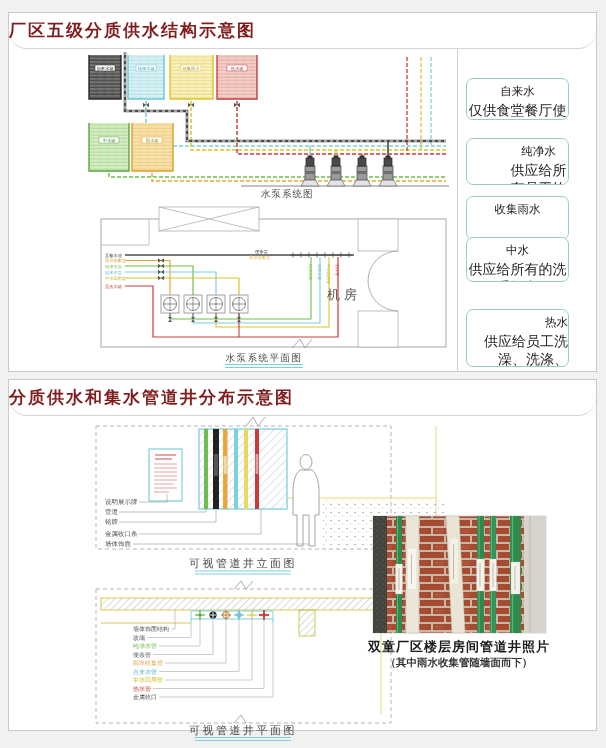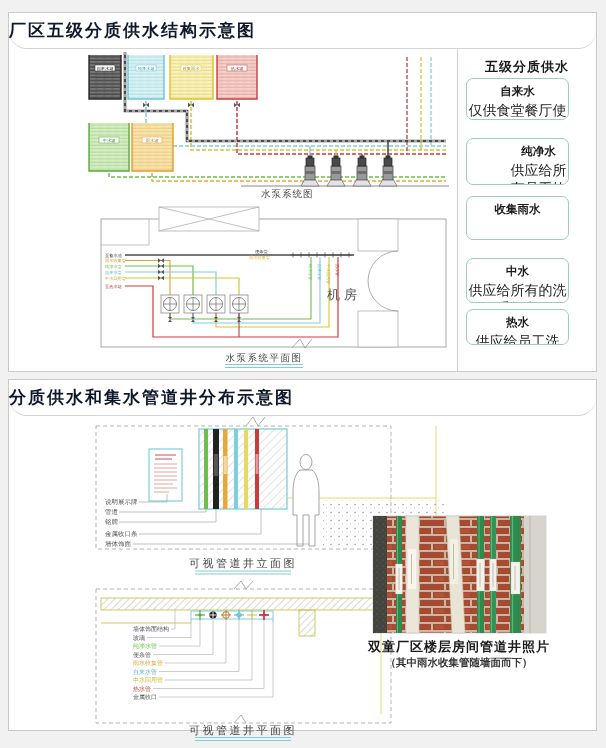--- a/index.html
+++ b/index.html
@@ -2,29 +2,29 @@
 <html><head>
 <meta charset="utf-8">
 <style>
   html,body{margin:0;padding:0;}
   body{width:606px;height:748px;background:#f1f1f1;position:relative;overflow:hidden;
        font-family:"Liberation Sans",sans-serif;color:#1a1a1a;}
   .panel{position:absolute;background:#fff;border:1px solid #c9c9c9;box-sizing:border-box;}
   #panel1{left:8px;top:12px;width:589px;height:360px;}
   #panel2{left:8px;top:379px;width:589px;height:352px;}
   .ptitle{height:35px;line-height:35px;border-bottom:1px solid #d4d4d4;font-size:17px;
-          font-weight:700;letter-spacing:2px;color:#0f172a;border-radius:18px;}
+          font-weight:700;letter-spacing:2px;color:#7f1d1d;border-radius:18px;}
   .diag-svg{position:absolute;left:0;}
   #svg1{top:36px;}
   #svg2{top:34px;}
   .sidebar{position:absolute;top:36px;bottom:0;right:0;width:138px;border-left:1px solid #cfcfcf;background:#fff;}
   .sb-title{text-align:center;font-size:13px;font-weight:700;margin-top:9px;letter-spacing:1px;}
   .wbox{position:absolute;left:8px;width:103px;box-sizing:border-box;border:1px solid #9ccfb9;
         border-radius:7px;background:#fff;text-align:center;overflow:hidden;}
-  .wbox-title{font-size:11.5px;font-weight:700;margin-top:5px;}
+  .wbox-title{font-size:11.5px;font-weight:400;margin-top:5px;}
   .wbox-desc{font-size:14px;color:#222;line-height:1.32;white-space:pre-line;margin-top:2px;}
   svg text{font-family:"Liberation Sans",sans-serif;}
   .cap{fill:#444;}
 </style>
 </head>
 <body>
 
 <div class="panel" id="panel1">
   <div class="ptitle">厂区五级分质供水结构示意图</div>
 
@@ -206,39 +206,38 @@
       <text x="318" y="250" font-size="13" fill="#555" letter-spacing="4">机房</text>
 
       <polyline points="283,299 291,290 296,299 303,290" fill="none" stroke="#999" stroke-width="0.8"></polyline>
       <text x="255" y="312" font-size="9.5" text-anchor="middle" class="cap" letter-spacing="1.5">水泵系统平面图</text>
       <line x1="216" y1="315.5" x2="294" y2="315.5" stroke="#7ecfdb" stroke-width="1"></line>
       <line x1="216" y1="318.5" x2="294" y2="318.5" stroke="#7ecfdb" stroke-width="1"></line>
     </g>
   </svg>
 
   <div class="sidebar">
-    <div class="sb-title">五级分质供水</div>
     <div class="wbox" style="top:29px;height:42px;">
       <div class="wbox-title">自来水</div>
       <div class="wbox-desc">仅供食堂餐厅使用</div>
     </div>
     <div class="wbox" style="top:89px;height:47px;padding-left:42px;">
       <div class="wbox-title">纯净水</div>
       <div class="wbox-desc">供应给所有员工饮用
 及烧开水使用</div>
     </div>
     <div class="wbox" style="top:147px;height:44px;">
       <div class="wbox-title">收集雨水</div>
     </div>
-    <div class="wbox" style="top:209px;height:45px;">
+    <div class="wbox" style="top:188px;height:45px;">
       <div class="wbox-title">中水</div>
       <div class="wbox-desc">供应给所有的洗手间和
 绿化喷淋使用</div>
     </div>
-    <div class="wbox" style="top:260px;height:36px;">
+    <div class="wbox" style="top:260px;height:58px;text-align:right;">
       <div class="wbox-title">热水</div>
       <div class="wbox-desc">供应给员工洗澡、洗涤、
 洗衣服所用</div>
     </div>
   </div>
 </div>
 
 <div class="panel" id="panel2">
   <div class="ptitle">分质供水和集水管道井分布示意图</div>
 

